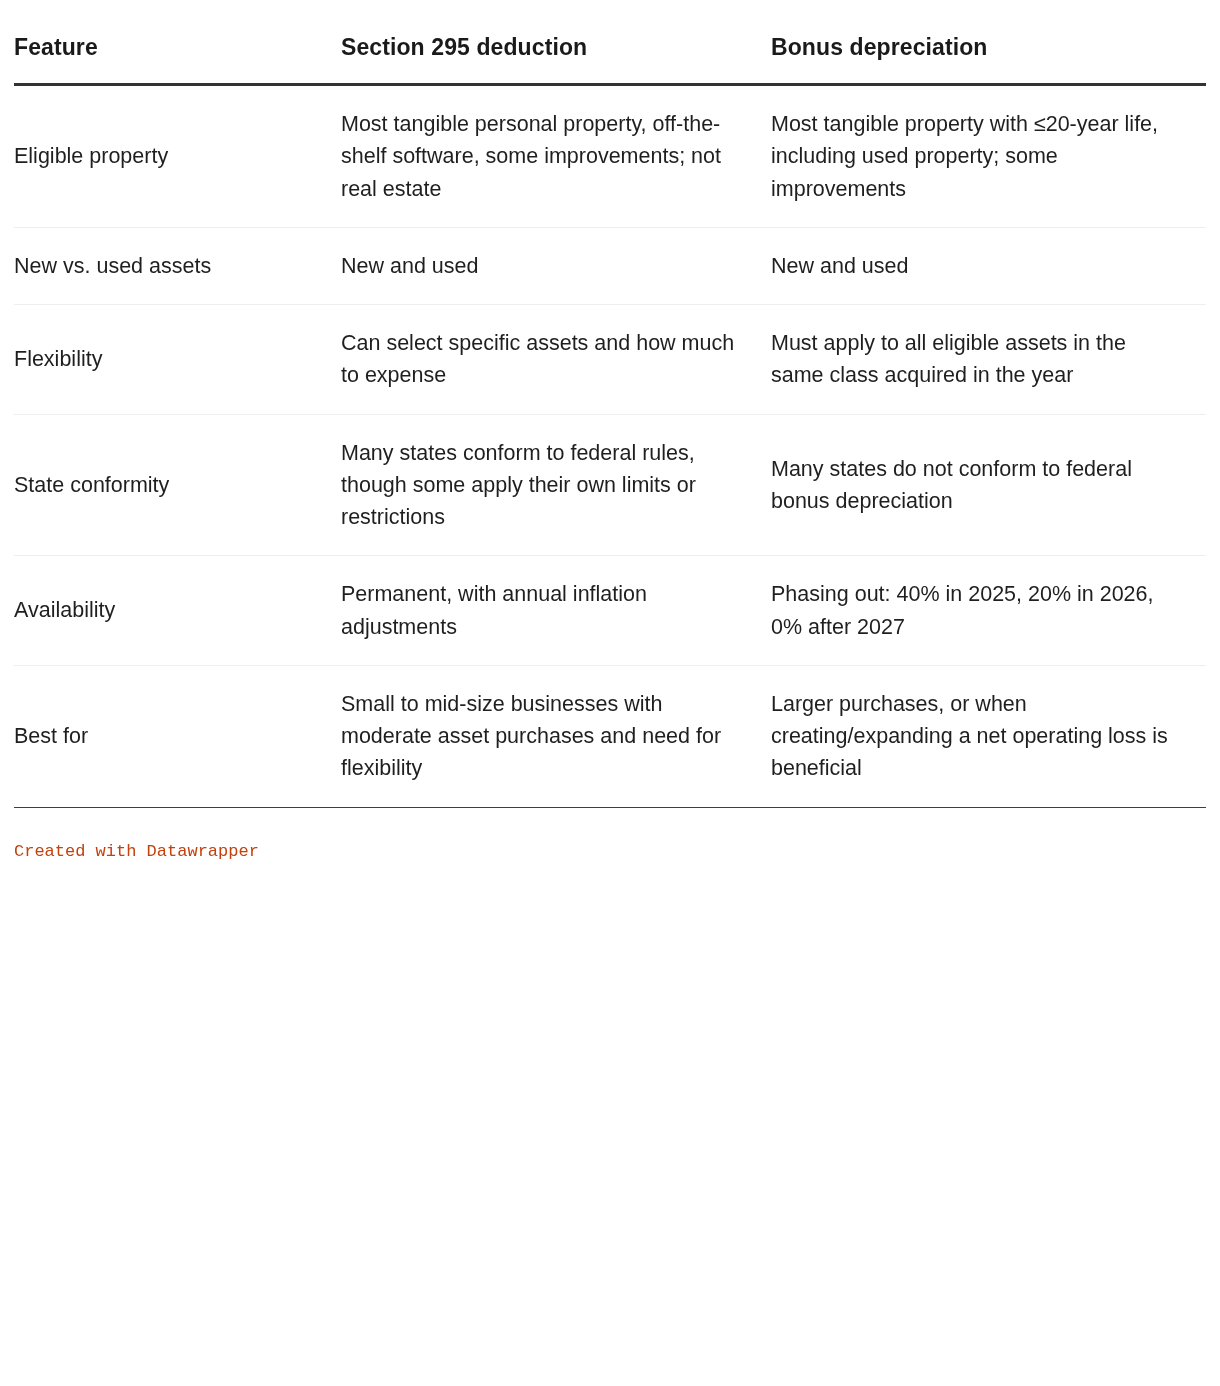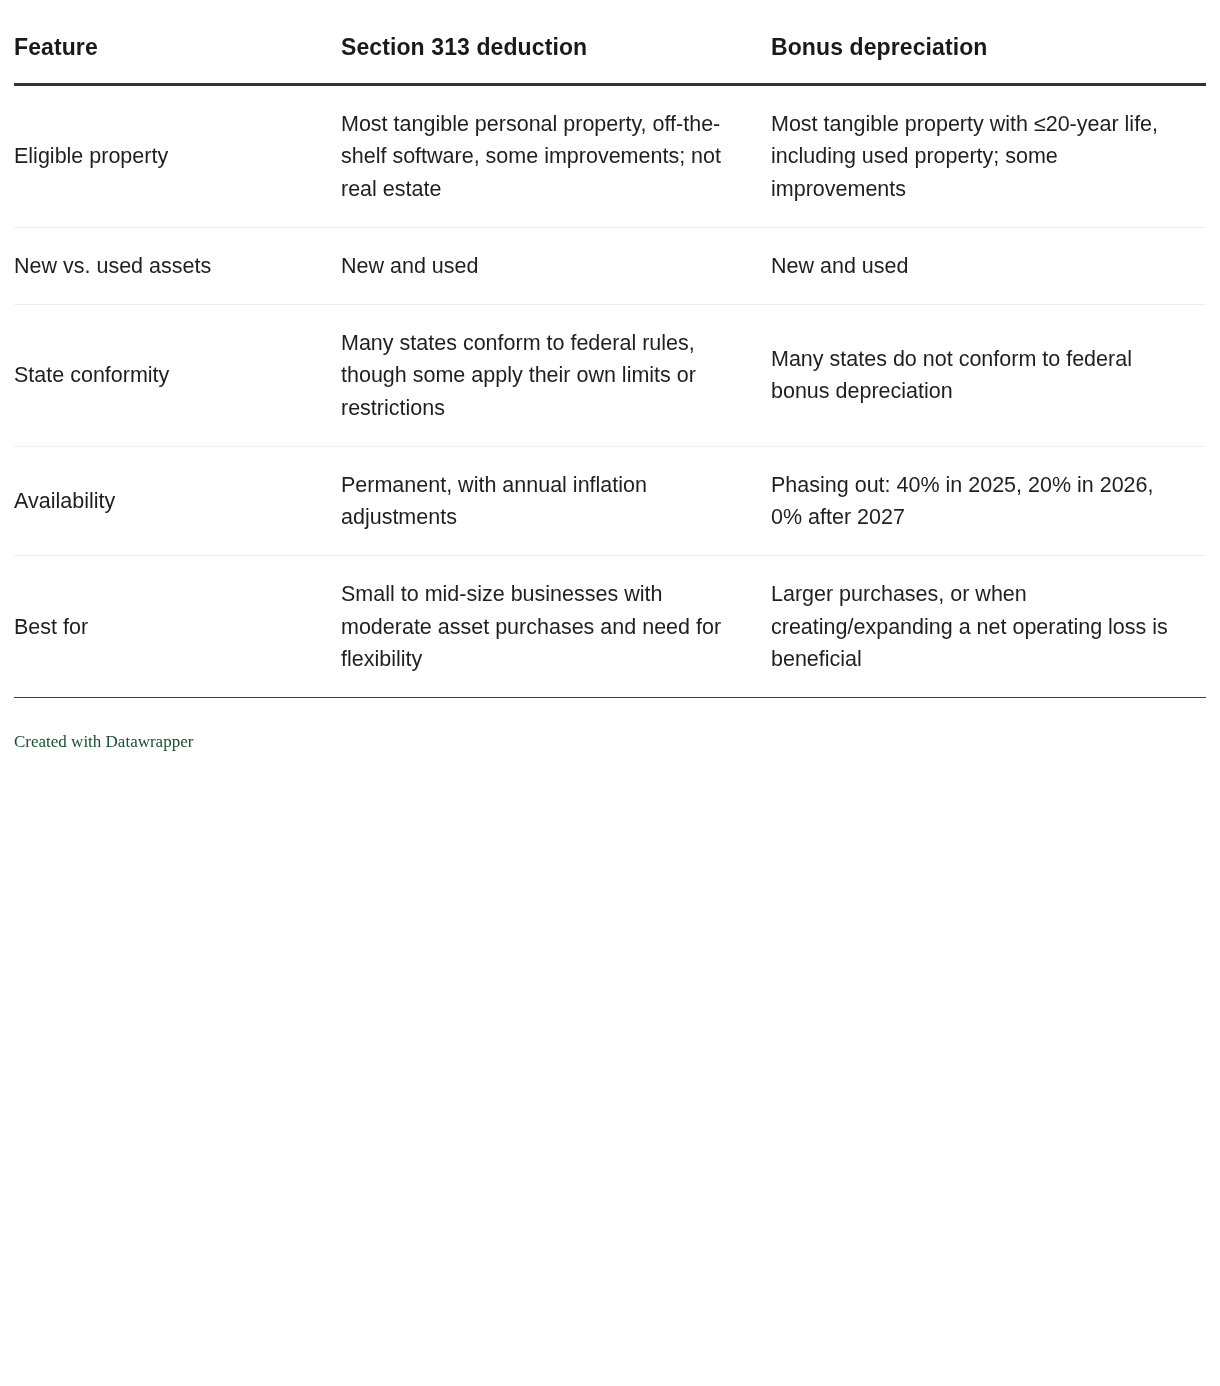--- a/index.html
+++ b/index.html
@@ -49,52 +49,57 @@
   table.cmp tbody tr:last-child td {
     border-bottom: 1px solid #701a75;
   }
   table.cmp tbody td.col-feature {
     padding-right: 20px;
   }
   .footer {
     margin-top: 34px;
     padding-left: 0px;
     font-size: 17px;
-    color: #14532d;
-    font-family: Liberation Serif, serif;
+    color: #c2410c;
+    font-family: Liberation Mono, monospace;
   }
 </style>
 </head>
 <body>
 
 <div class="page">
 
   <table class="cmp">
     <colgroup>
       <col class="c0">
       <col class="c1">
       <col class="c2">
     </colgroup>
     <thead>
       <tr>
         <th>Feature</th>
-        <th>Section 313 deduction</th>
+        <th>Section 295 deduction</th>
         <th>Bonus depreciation</th>
       </tr>
     </thead>
     <tbody>
       <tr>
         <td class="col-feature">Eligible property</td>
         <td>Most tangible personal property, off-the-shelf software, some improvements; not real estate</td>
         <td>Most tangible property with ≤20-year life, including used property; some improvements</td>
       </tr>
       <tr>
         <td class="col-feature">New vs. used assets</td>
         <td>New and used</td>
         <td>New and used</td>
+      </tr>
+      <tr>
+        <td class="col-feature">Flexibility</td>
+        <td>Can select specific assets and how much to expense</td>
+        <td>Must apply to all eligible assets in the same class acquired in the year</td>
       </tr>
       <tr>
         <td class="col-feature">State conformity</td>
         <td>Many states conform to federal rules, though some apply their own limits or restrictions</td>
         <td>Many states do not conform to federal bonus depreciation</td>
       </tr>
       <tr>
         <td class="col-feature">Availability</td>
         <td>Permanent, with annual inflation adjustments</td>
         <td>Phasing out: 40% in 2025, 20% in 2026, 0% after 2027</td>

